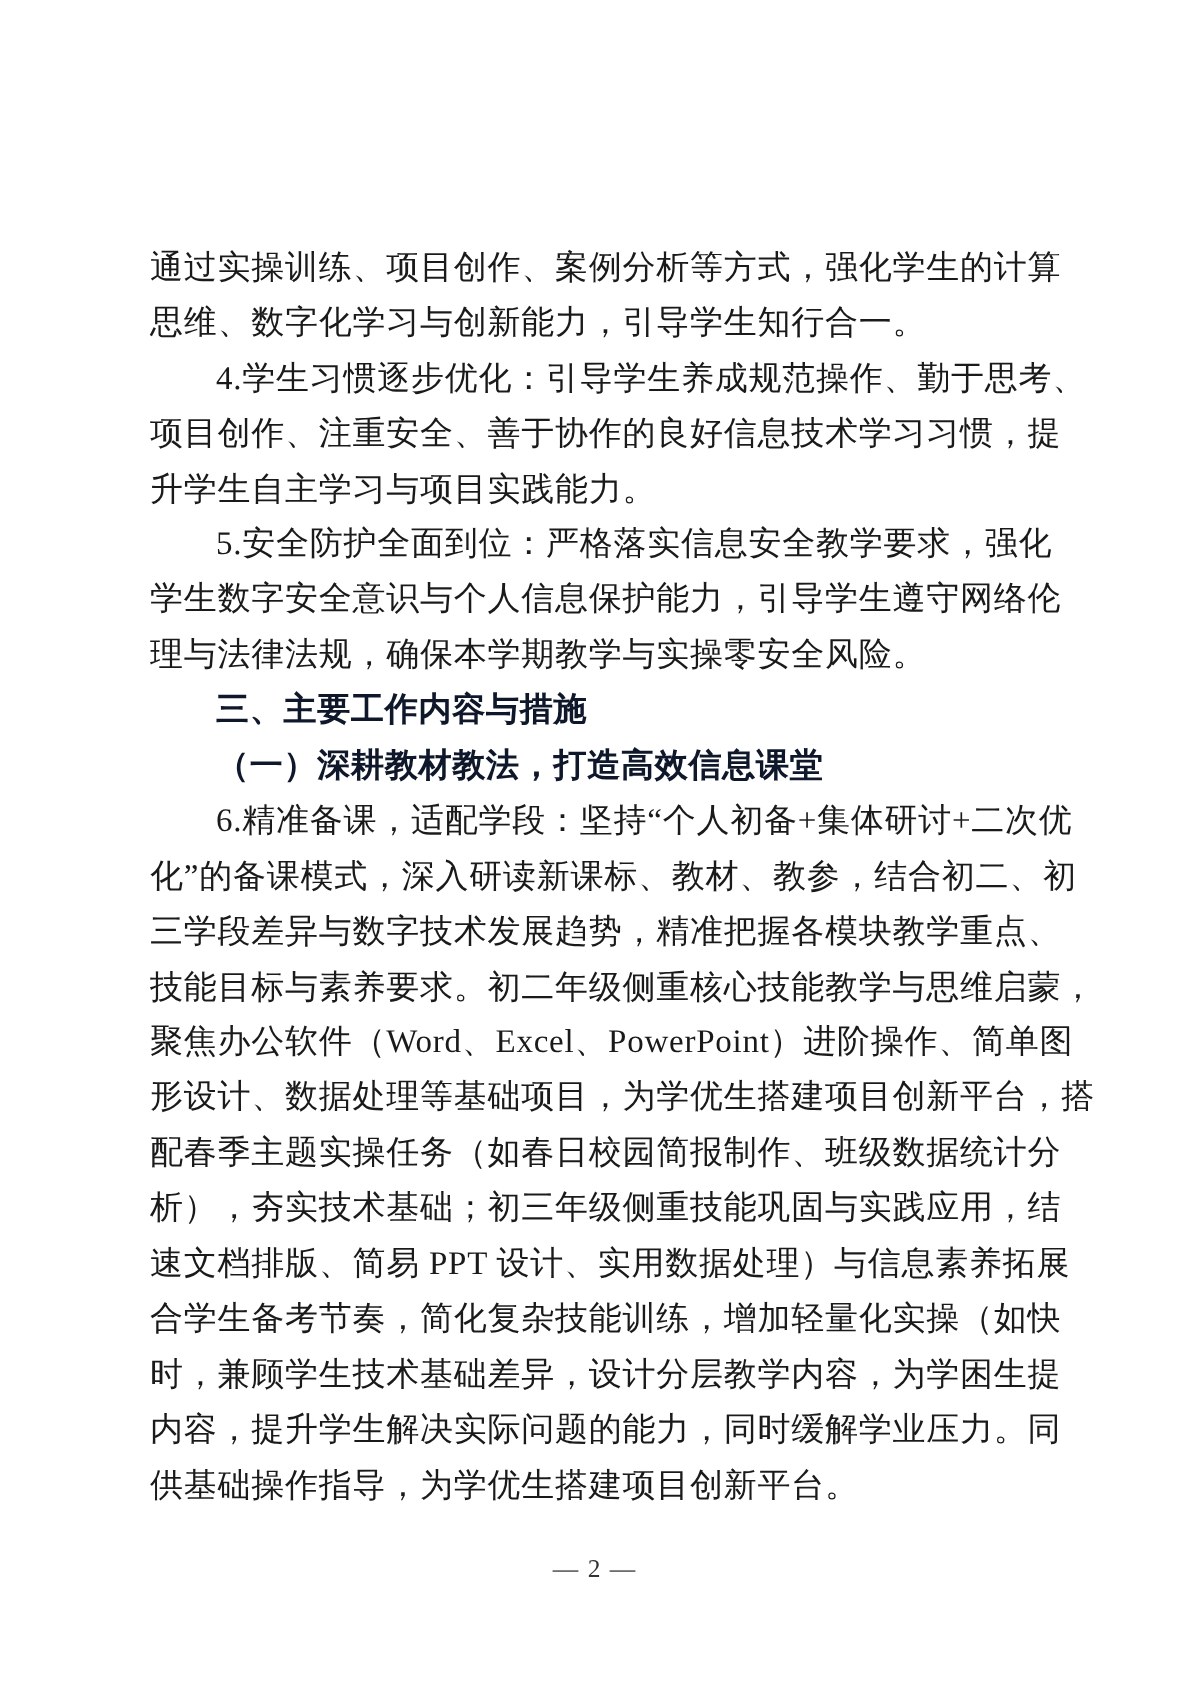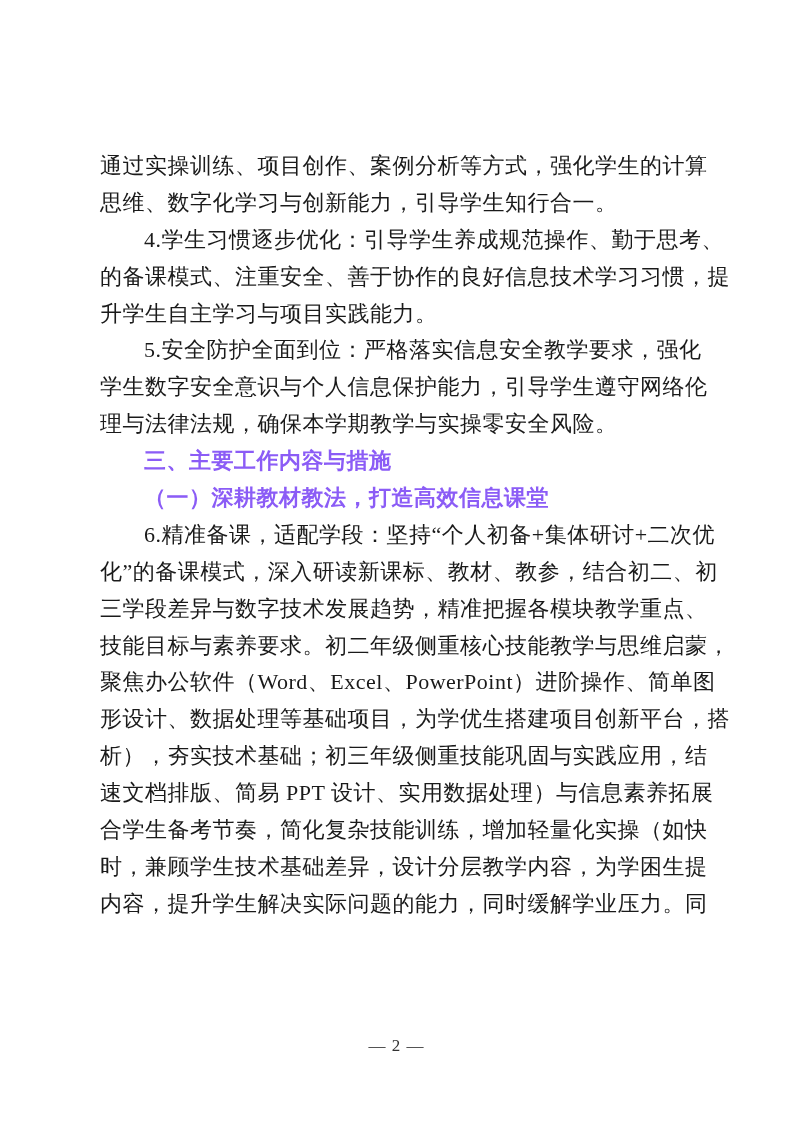--- a/index.html
+++ b/index.html
@@ -11,41 +11,41 @@
   }
   .page {
     position: relative;
     width: 793px; height: 1122px;
     background: #ffffff;
     overflow: hidden;
   }
   .text-block {
     position: absolute;
     left: 100px;
-    top: 148px;
+    top: 160px;
     width: 592px;
   }
   .line {
     font-size: 22px;
     line-height: 36.9px;
     height: 36.9px;
     white-space: nowrap;
     text-align: justify;
     text-align-last: justify;
     text-justify: inter-character;
     letter-spacing: 0.5px;
   }
   .line.indent { text-indent: 2em; }
   .line.end {
     text-align: center;
     text-align-last: left;
   }
   .line.heading {
     font-weight: 700;
-    color: #8b5cf6;
+    color: #0f172a;
     text-align: left;
     text-align-last: left;
   }
   .footer {
     position: absolute;
     top: 1034px;
     left: 0;
     width: 793px;
     text-align: center;
     font-size: 17px;
@@ -59,21 +59,21 @@
 
 <div class="page">
   <div class="text-block">
 
       <div class="line just">通过实操训练、项目创作、案例分析等方式，强化学生的计算</div>
 
       <div class="line end">思维、数字化学习与创新能力，引导学生知行合一。</div>
 
       <div class="line indent">4.学生习惯逐步优化：引导学生养成规范操作、勤于思考、</div>
 
-      <div class="line just">的备课模式、注重安全、善于协作的良好信息技术学习习惯，提</div>
+      <div class="line just">项目创作、注重安全、善于协作的良好信息技术学习习惯，提</div>
 
       <div class="line end">升学生自主学习与项目实践能力。</div>
 
       <div class="line indent">5.安全防护全面到位：严格落实信息安全教学要求，强化</div>
 
       <div class="line just">学生数字安全意识与个人信息保护能力，引导学生遵守网络伦</div>
 
       <div class="line end">理与法律法规，确保本学期教学与实操零安全风险。</div>
 
       <div class="line heading indent">三、主要工作内容与措施</div>
@@ -85,28 +85,30 @@
       <div class="line just">化”的备课模式，深入研读新课标、教材、教参，结合初二、初</div>
 
       <div class="line just">三学段差异与数字技术发展趋势，精准把握各模块教学重点、</div>
 
       <div class="line just">技能目标与素养要求。初二年级侧重核心技能教学与思维启蒙，</div>
 
       <div class="line just">聚焦办公软件（Word、Excel、PowerPoint）进阶操作、简单图</div>
 
       <div class="line just">形设计、数据处理等基础项目，为学优生搭建项目创新平台，搭</div>
 
+      <div class="line just">配春季主题实操任务（如春日校园简报制作、班级数据统计分</div>
 
       <div class="line just">析），夯实技术基础；初三年级侧重技能巩固与实践应用，结</div>
 
       <div class="line just">速文档排版、简易 PPT 设计、实用数据处理）与信息素养拓展</div>
 
       <div class="line just">合学生备考节奏，简化复杂技能训练，增加轻量化实操（如快</div>
 
       <div class="line just">时，兼顾学生技术基础差异，设计分层教学内容，为学困生提</div>
 
       <div class="line just">内容，提升学生解决实际问题的能力，同时缓解学业压力。同</div>
 
+      <div class="line end">供基础操作指导，为学优生搭建项目创新平台。</div>
     </div>
   <div class="footer">
     <span>— 2 —</span>
   </div>
 </div>
 
 </body></html>

